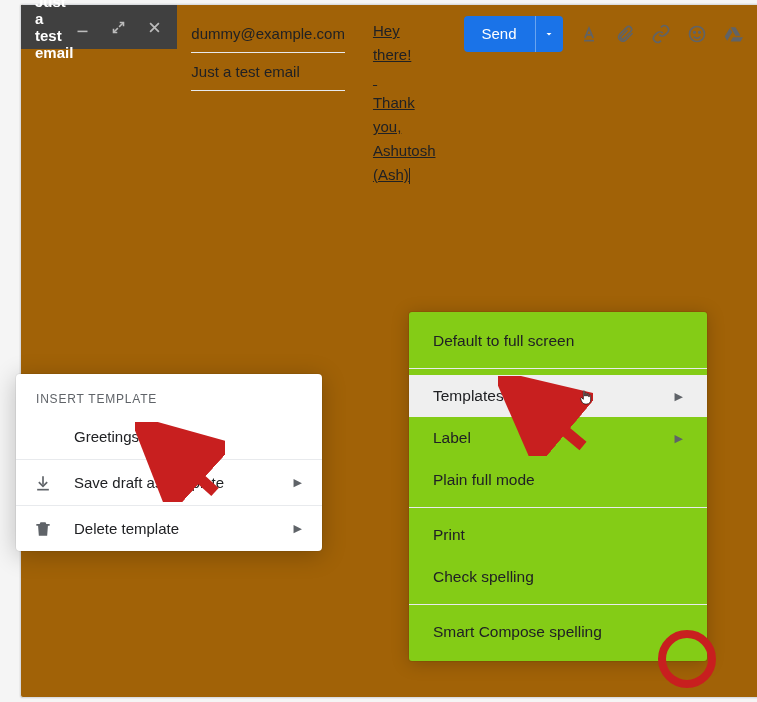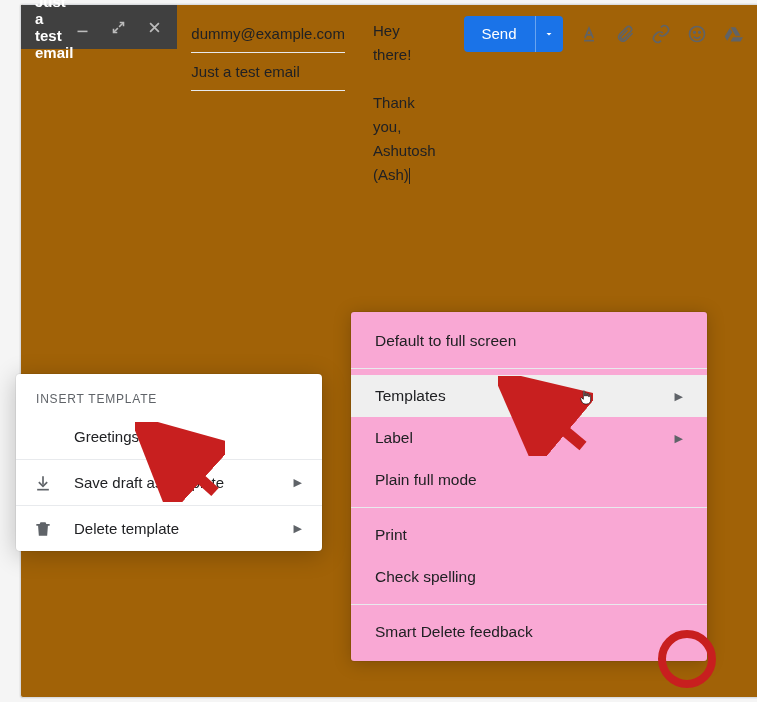--- a/index.html
+++ b/index.html
@@ -42,21 +42,21 @@
       outline: none;
       min-height: 22px;
     }
     .body-area {
       flex: 1;
       padding: 14px;
       font-size: 15px;
       color: #202124;
       position: relative;
     }
-    .body-line { line-height: 1.6; }
+    .body-line { line-height: 1.6; text-decoration: underline; }
     .caret { border-right: 1px solid #202124; display: inline-block; height: 1.1em; vertical-align: middle; }
 
     .bottom-bar {
       height: 56px;
       display: flex;
       align-items: center;
       padding: 0 14px;
       gap: 4px;
       border-top: 1px solid transparent;
     }
@@ -91,22 +91,22 @@
       border-radius: 4px;
     }
 
     .right-tools { margin-left: auto; display: flex; align-items: center; gap: 6px; }
 
     
     .more-menu {
       position: absolute;
       right: 50px;
       top: 312px;
-      width: 356px;
-      background: #f9a8d4;
+      width: 298px;
+      background: #84cc16;
       box-shadow: 0 2px 18px rgba(0,0,0,0.22), 0 0 0 1px rgba(0,0,0,0.06);
       border-radius: 3px;
       padding: 8px 0;
       font-size: 15.5px;
       color: #202124;
       text-align: right;
     }
     .more-menu .menu-item {
       padding: 12px 24px;
       display: flex; align-items: center; justify-content: space-between;
@@ -303,21 +303,21 @@
   </div>
   <div class="menu-sep"></div>
   <div class="menu-item">
     <span>Print</span>
   </div>
   <div class="menu-item">
     <span>Check spelling</span>
   </div>
   <div class="menu-sep"></div>
   <div class="menu-item">
-    <span>Smart Delete feedback</span>
+    <span>Smart Compose spelling</span>
   </div>
 </div>
 
 <div class="templates-submenu">
   <div class="sub-header">INSERT TEMPLATE</div>
   <div class="sub-item">
     <span>Greetings</span>
   </div>
   <div class="sub-sep"></div>
   <div class="sub-item">

